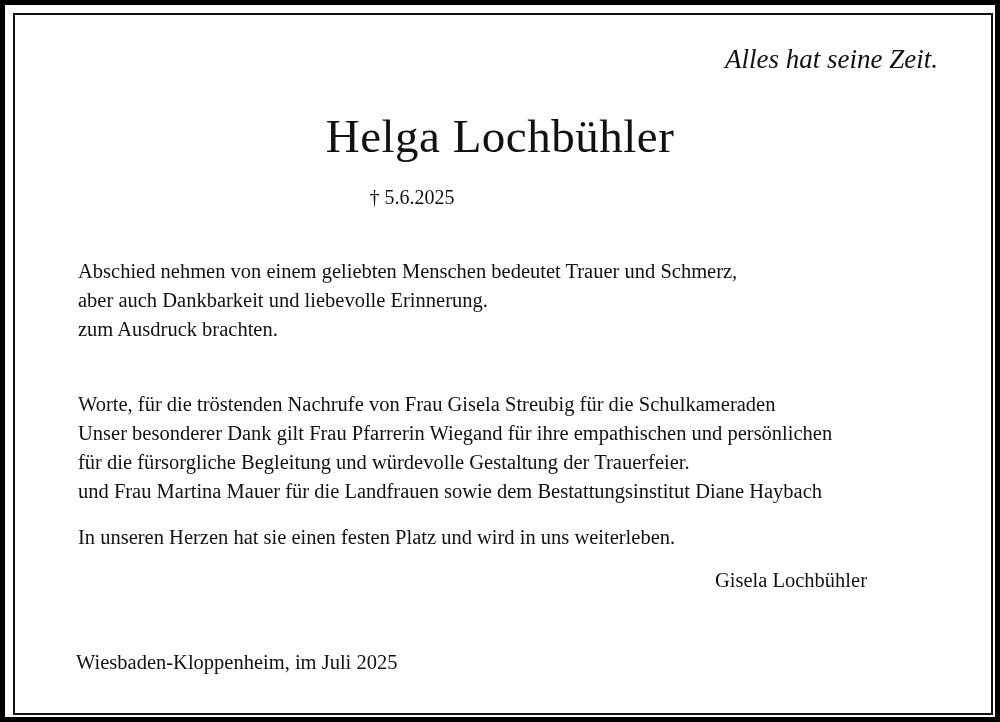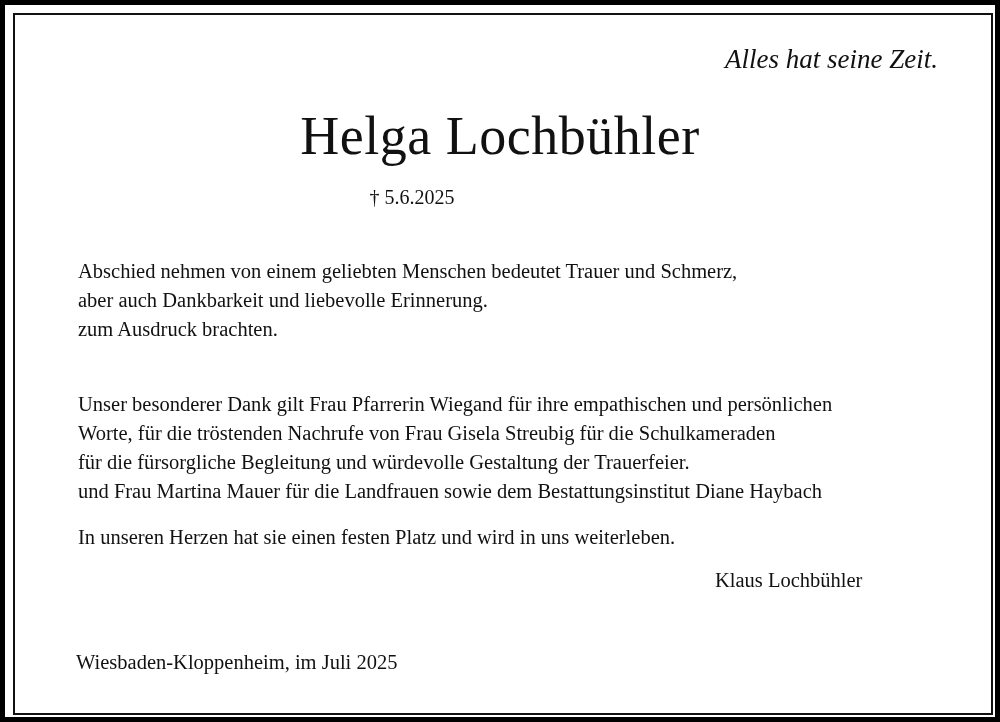--- a/index.html
+++ b/index.html
@@ -2,21 +2,21 @@
 <html><head>
 <meta charset="utf-8">
 <style>
   html, body { margin:0; padding:0; }
   body { width:1000px; height:722px; background:#000; position:relative; overflow:hidden;
          font-family:"Liberation Serif", "DejaVu Serif", serif; color:#111; }
   .frame-outer { position:absolute; left:5px; top:5px; width:990px; height:712px; background:#fff; }
   .frame-inner { position:absolute; left:8px; top:8px; width:980px; height:702px;
                  border:2px solid #111; box-sizing:border-box; background:#fff; }
   .motto { position:absolute; right:62px; top:44px; font-style:italic; font-size:27px; }
-  .name { position:absolute; left:0; width:1000px; top:96px; text-align:center; font-size:54px; line-height:80px; letter-spacing:0.5px; }
+  .name { position:absolute; left:0; width:1000px; top:96px; text-align:center; font-size:47px; line-height:80px; letter-spacing:0.5px; }
   .death { position:absolute; left:0; width:824px; top:186px; text-align:center; font-size:20px; }
   .para { position:absolute; left:62px; font-size:20.5px; line-height:29px; margin:16px; }
   .para span { display:block; white-space:nowrap; }
   .p1 { top:241px; }
   .p2 { top:374px; }
   .p3 { top:507px; }
   .sig { position:absolute; left:715px; top:566px; font-size:20.5px; line-height:29px; }
   .sig span { display:block; white-space:nowrap; }
   .place { position:absolute; left:76px; top:651px; font-size:20.5px;font-family:Liberation Serif, serif; }
 </style>
@@ -31,27 +31,27 @@
 <div class="name">Helga Lochbühler</div>
 <div class="death">† 5.6.2025</div>
 
 <div class="para p1">
   <span>Abschied nehmen von einem geliebten Menschen bedeutet Trauer und Schmerz,</span>
   <span>aber auch Dankbarkeit und liebevolle Erinnerung.</span>
   <span>zum Ausdruck brachten.</span>
 </div>
 
 <div class="para p2">
+  <span>Worte, für die tröstenden Nachrufe von Frau Gisela Streubig für die Schulkameraden</span>
   <span>Unser besonderer Dank gilt Frau Pfarrerin Wiegand für ihre empathischen und persönlichen</span>
-  <span>Worte, für die tröstenden Nachrufe von Frau Gisela Streubig für die Schulkameraden</span>
   <span>für die fürsorgliche Begleitung und würdevolle Gestaltung der Trauerfeier.</span>
   <span>und Frau Martina Mauer für die Landfrauen sowie dem Bestattungsinstitut Diane Haybach</span>
 </div>
 
 <div class="para p3">
   <span>In unseren Herzen hat sie einen festen Platz und wird in uns weiterleben.</span>
 </div>
 
 <div class="sig">
-  <span>Klaus Lochbühler</span>
+  <span>Gisela Lochbühler</span>
 </div>
 
 <div class="place">Wiesbaden-Kloppenheim, im Juli 2025</div>
 
 </body></html>

